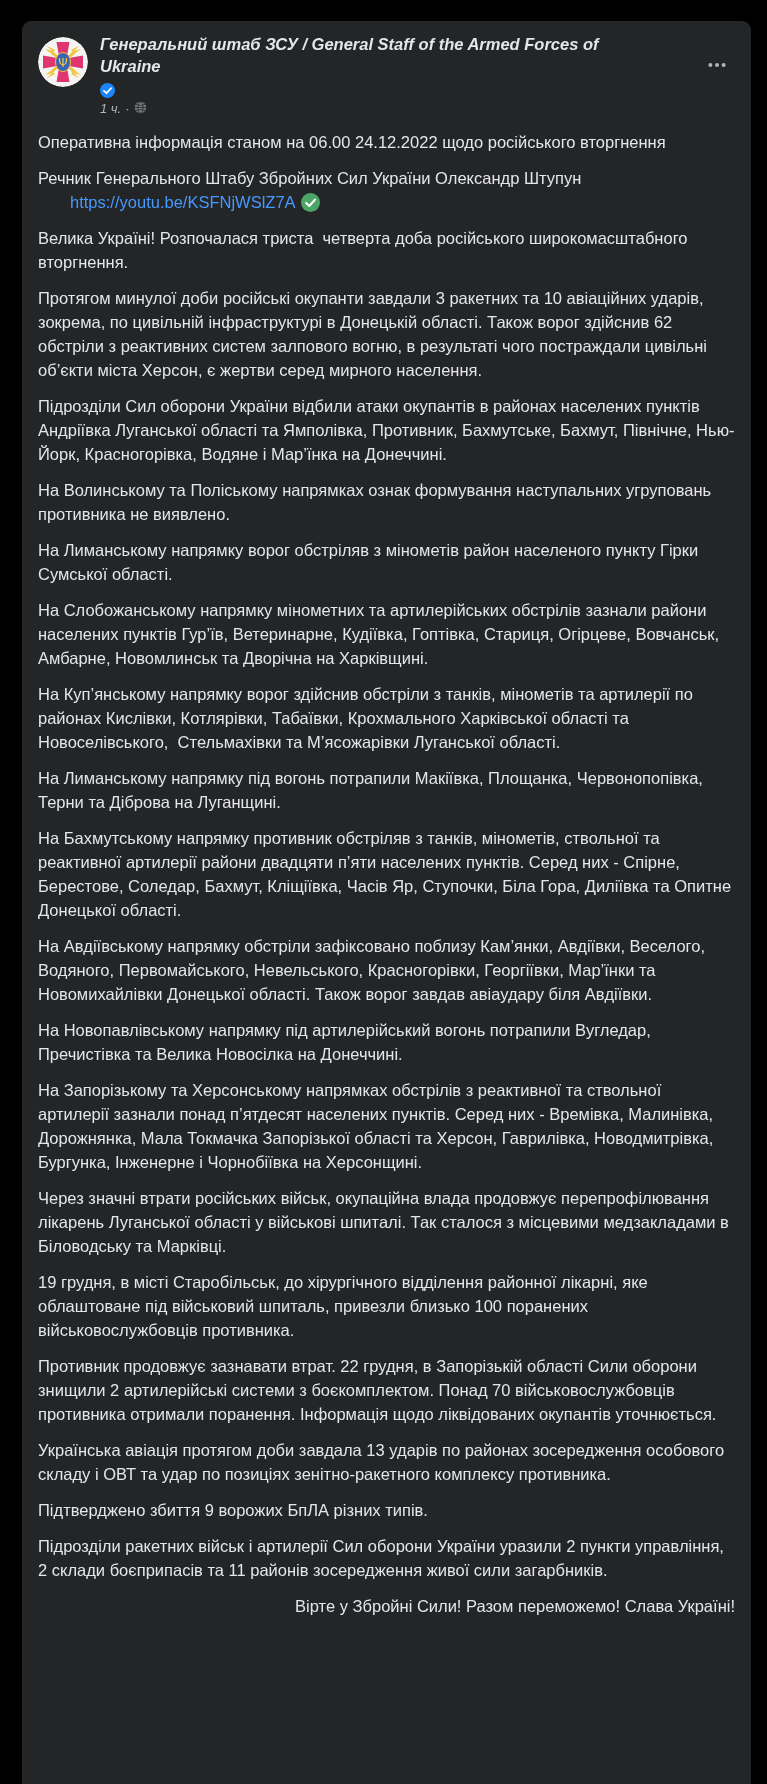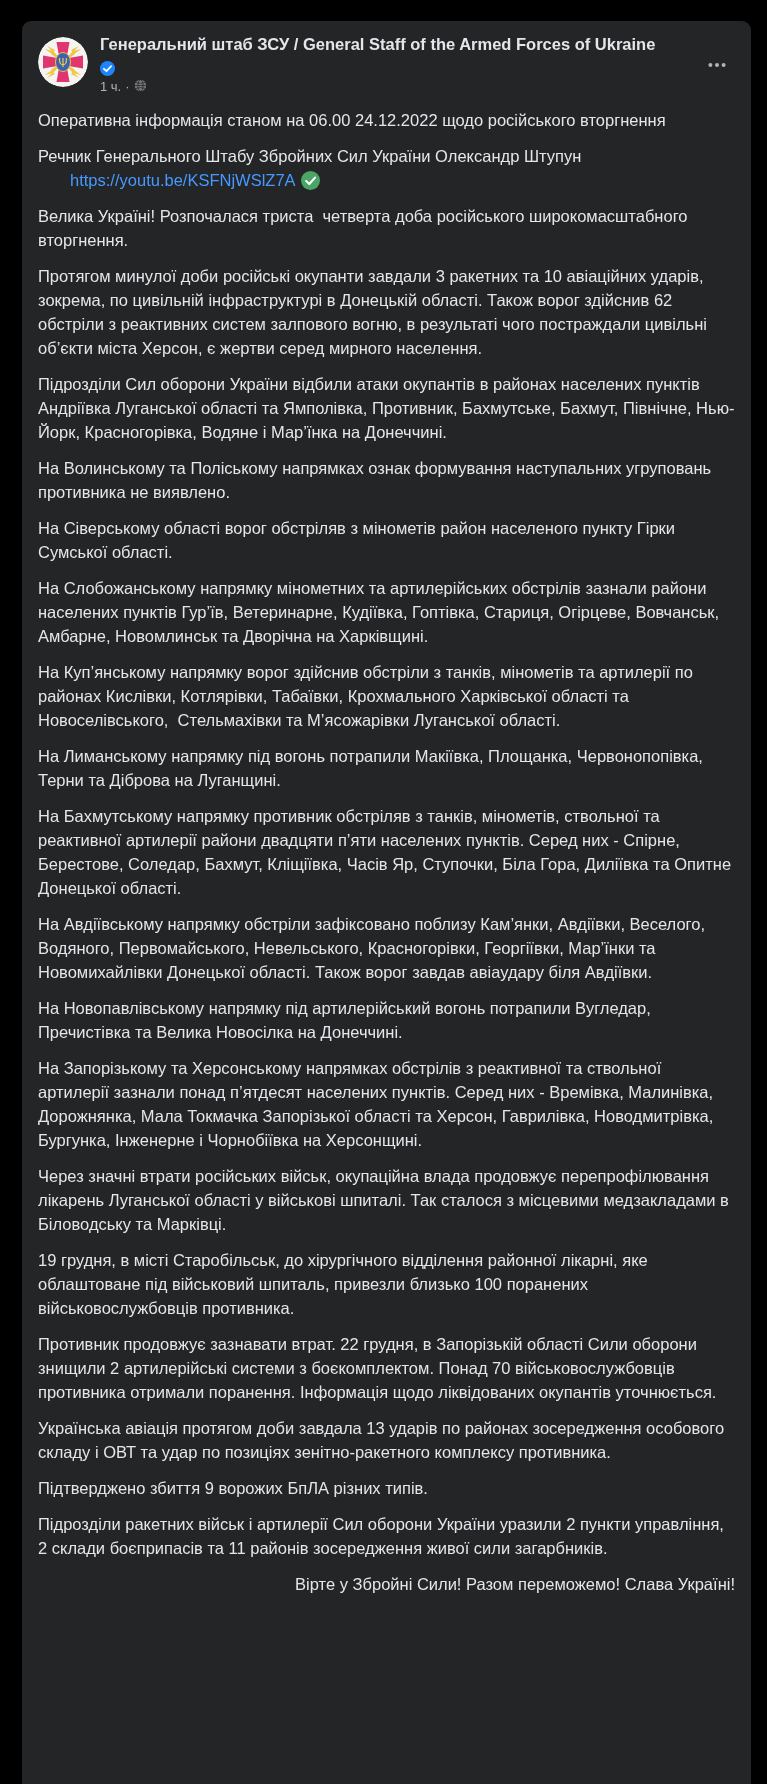--- a/index.html
+++ b/index.html
@@ -14,21 +14,21 @@
   }
   .card{
     position:absolute;left:22px;top:21px;width:729px;height:1763px;
     background:var(--card);border-radius:9px 9px 0 0;padding:12px 16px 16px 16px;
   }
   .header{display:flex;align-items:flex-start;position:relative;}
   .avatar{
     width:50px;height:50px;border-radius:50%;flex:0 0 50px;margin-top:4px;
     overflow:hidden;cursor:pointer;
   }
-  .head-main{margin-left:12px;flex:1;min-width:0;}
+  .head-main{margin-left:12px;flex:1;min-width:0;font-style:italic;}
   .page-name{
     font-size:16.5px;line-height:22px;font-weight:bold;color:var(--text);
     max-width:556px;cursor:pointer;
   }
   .badge-row{margin:5px 0 3px 0;height:16px;display:flex;align-items:center;}
   .meta-row{
     display:flex;align-items:flex-start;gap:4px;font-size:13px;color:var(--muted);
     line-height:16px;cursor:pointer;
   }
   .menu-btn{
@@ -112,21 +112,21 @@
   <div class="post-body">
     <p>Оперативна інформація станом на 06.00 24.12.2022 щодо російського вторгнення</p>
     <p><span>Речник Генерального Штабу Збройних Сил України Олександр Штупун</span><br><a class="yt-link">https://youtu.be/KSFNjWSlZ7A</a><svg class="inline-emoji" width="19" height="19" viewBox="0 0 19 19">
           <circle cx="9.5" cy="9.5" r="9.5" fill="#4aa567"></circle>
           <path d="M5.2 9.9 L8.3 13 L14 6.6" stroke="#ffffff" stroke-width="2.1" fill="none" stroke-linecap="round" stroke-linejoin="round"></path>
         </svg></p>
   <p>Велика Україні! Розпочалася триста  четверта доба російського широкомасштабного вторгнення.</p>
       <p>Протягом минулої доби російські окупанти завдали 3 ракетних та 10 авіаційних ударів, зокрема, по цивільній інфраструктурі в Донецькій області. Також ворог здійснив 62 обстріли з реактивних систем залпового вогню, в результаті чого постраждали цивільні об’єкти міста Херсон, є жертви серед мирного населення.</p>
       <p>Підрозділи Сил оборони України відбили атаки окупантів в районах населених пунктів Андріївка Луганської області та Ямполівка, Противник, Бахмутське, Бахмут, Північне, Нью-Йорк, Красногорівка, Водяне і Мар’їнка на Донеччині.</p>
       <p>На Волинському та Поліському напрямках ознак формування наступальних угруповань противника не виявлено.</p>
-      <p>На Сіверському області ворог обстріляв з мінометів район населеного пункту Гірки Сумської області.</p>
+      <p>На Лиманському напрямку ворог обстріляв з мінометів район населеного пункту Гірки Сумської області.</p>
       <p>На Слобожанському напрямку мінометних та артилерійських обстрілів зазнали райони населених пунктів Гур’їв, Ветеринарне, Кудіївка, Гоптівка, Стариця, Огірцеве, Вовчанськ, Амбарне, Новомлинськ та Дворічна на Харківщині.</p>
       <p>На Куп’янському напрямку ворог здійснив обстріли з танків, мінометів та артилерії по районах Кислівки, Котлярівки, Табаївки, Крохмального Харківської області та Новоселівського,  Стельмахівки та М’ясожарівки Луганської області.</p>
       <p>На Лиманському напрямку під вогонь потрапили Макіївка, Площанка, Червонопопівка, Терни та Діброва на Луганщині.</p>
       <p>На Бахмутському напрямку противник обстріляв з танків, мінометів, ствольної та реактивної артилерії райони двадцяти п’яти населених пунктів. Серед них - Спірне, Берестове, Соледар, Бахмут, Кліщіївка, Часів Яр, Ступочки, Біла Гора, Диліївка та Опитне Донецької області.</p>
       <p>На Авдіївському напрямку обстріли зафіксовано поблизу Кам’янки, Авдіївки, Веселого, Водяного, Первомайського, Невельського, Красногорівки, Георгіївки, Мар’їнки та Новомихайлівки Донецької області. Також ворог завдав авіаудару біля Авдіївки.</p>
       <p>На Новопавлівському напрямку під артилерійський вогонь потрапили Вугледар, Пречистівка та Велика Новосілка на Донеччині.</p>
       <p>На Запорізькому та Херсонському напрямках обстрілів з реактивної та ствольної артилерії зазнали понад п’ятдесят населених пунктів. Серед них - Времівка, Малинівка, Дорожнянка, Мала Токмачка Запорізької області та Херсон, Гаврилівка, Новодмитрівка, Бургунка, Інженерне і Чорнобіївка на Херсонщині.</p>
       <p>Через значні втрати російських військ, окупаційна влада продовжує перепрофілювання лікарень Луганської області у військові шпиталі. Так сталося з місцевими медзакладами в Біловодську та Марківці.</p>
       <p>19 грудня, в місті Старобільськ, до хірургічного відділення районної лікарні, яке облаштоване під військовий шпиталь, привезли близько 100 поранених військовослужбовців противника.</p>
       <p>Противник продовжує зазнавати втрат. 22 грудня, в Запорізькій області Сили оборони знищили 2 артилерійські системи з боєкомплектом. Понад 70 військовослужбовців противника отримали поранення. Інформація щодо ліквідованих окупантів уточнюється.</p>

